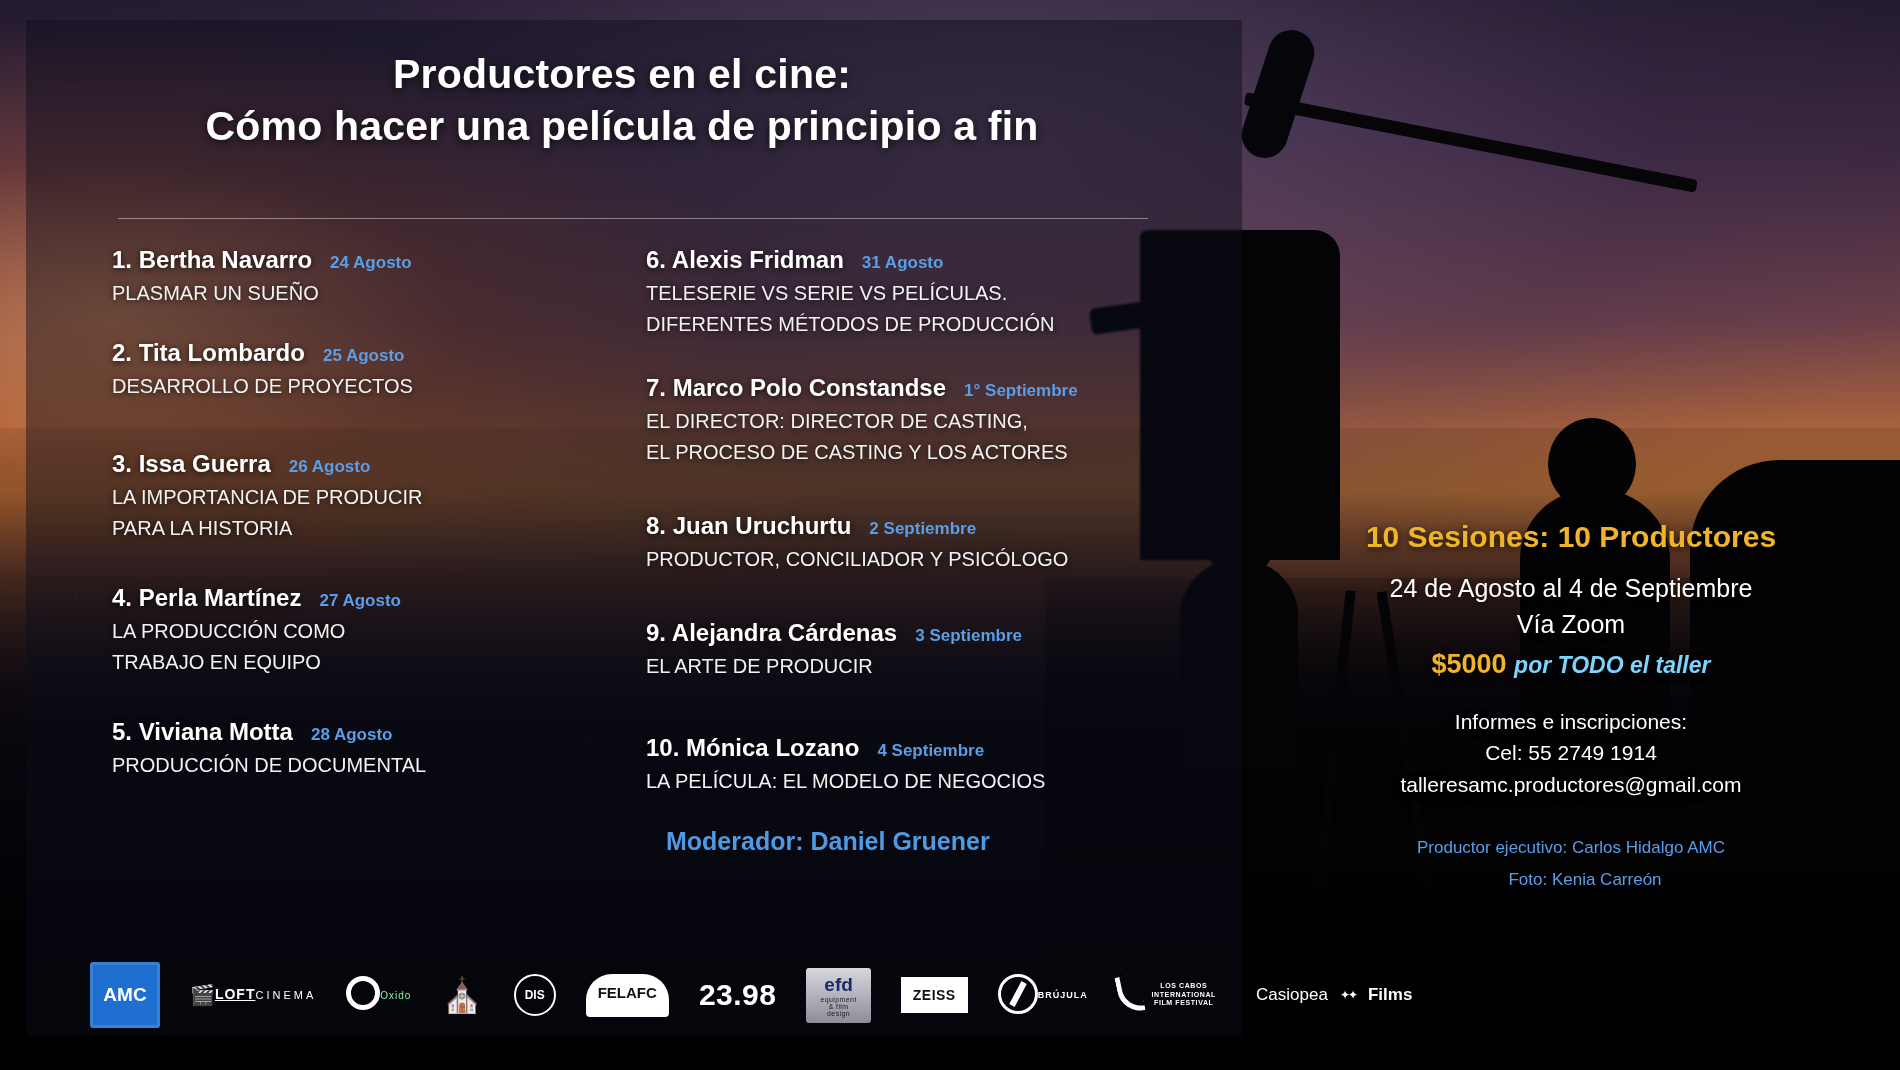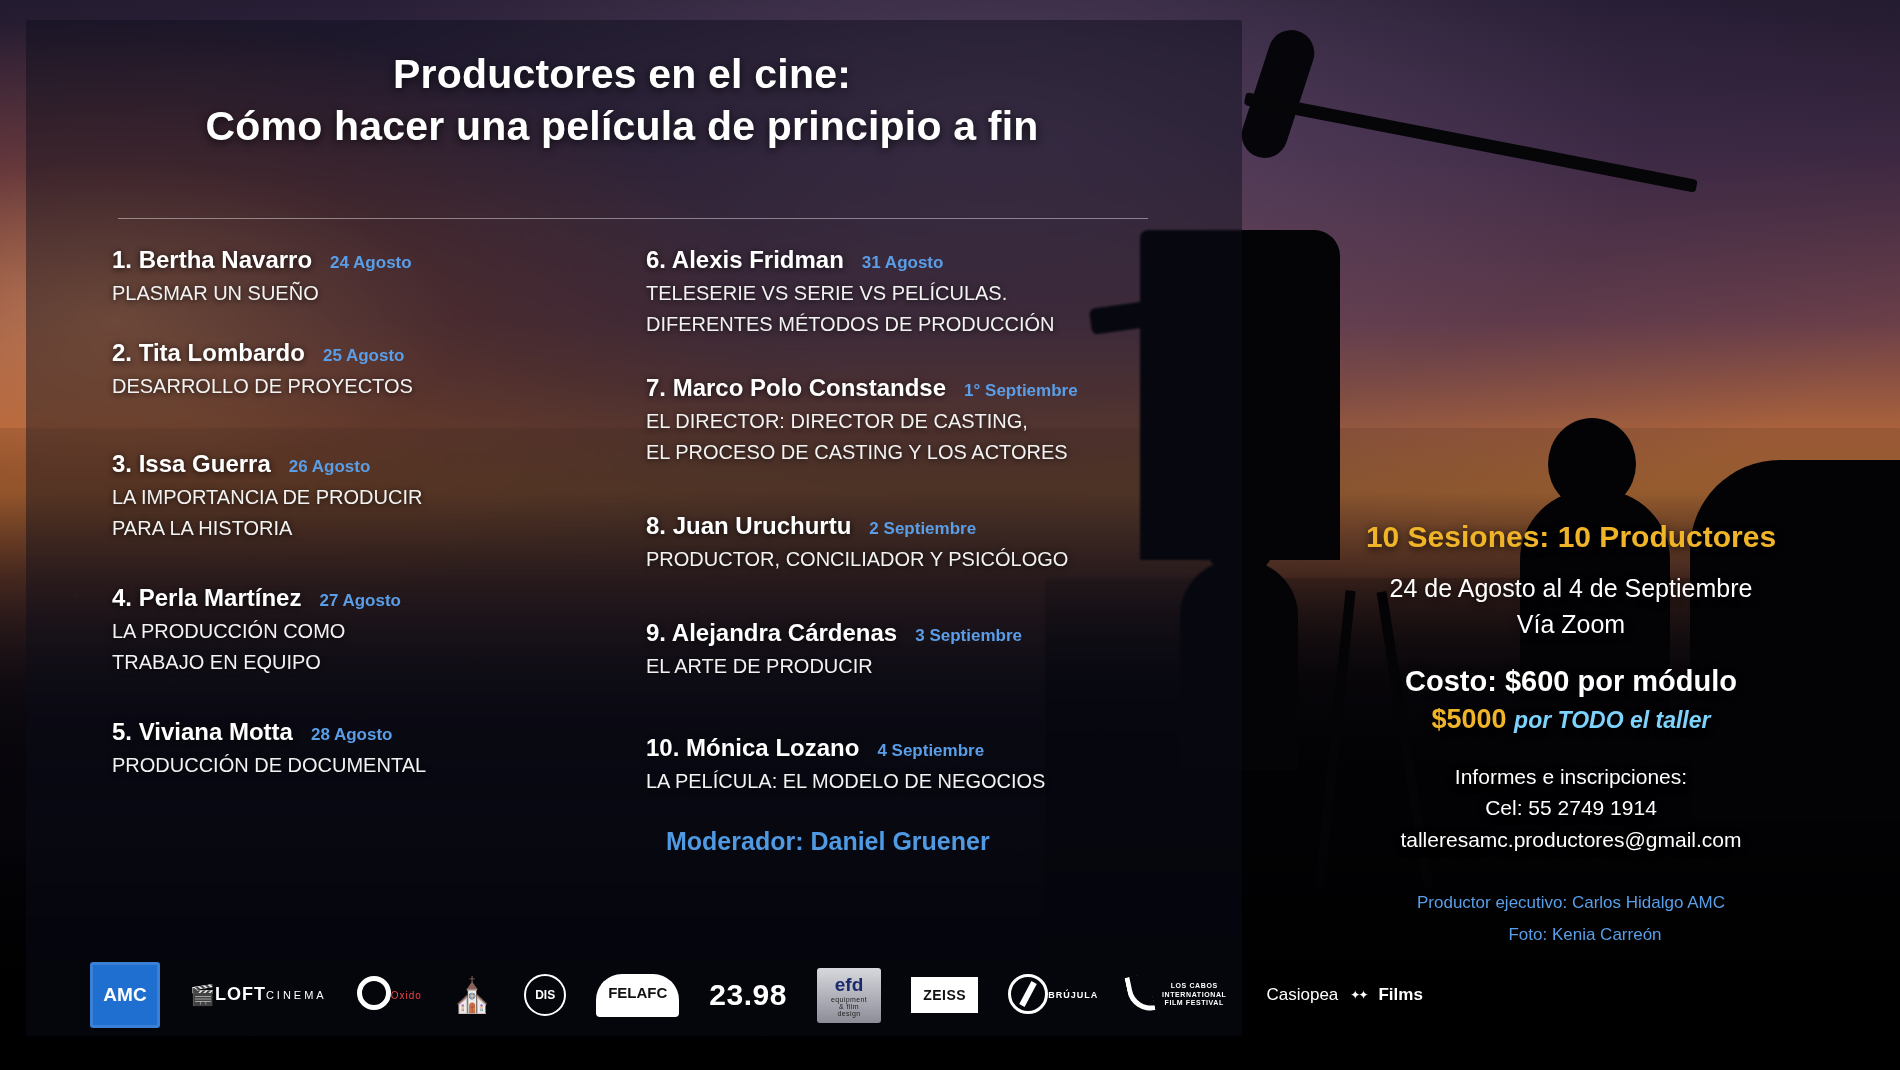--- a/index.html
+++ b/index.html
@@ -294,23 +294,23 @@
     width: 70px; height: 66px;
     background: #1f6fd0;
     color: #fff;
     font-weight: bold;
     font-size: 19px;
     border-radius: 3px;
     display: flex; align-items: center; justify-content: center;
     box-shadow: 0 0 0 3px rgba(255,255,255,0.12) inset;
   }
   .logo-loft { color: #fff; text-align: center; line-height: 1.1; }
-  .logo-loft .lt { font-size: 18px; font-weight: bold; letter-spacing: 1px; }
+  .logo-loft .lt { font-size: 14px; font-weight: bold; letter-spacing: 1px; text-decoration: underline; }
   .logo-loft .ls { font-size: 11px; letter-spacing: 3px; }
-  .logo-oxido { color: #ef4444; text-align: center; }
+  .logo-oxido { color: #86efac; text-align: center; }
   .logo-oxido .ring {
     width: 34px; height: 34px; border-radius: 50%;
     border: 5px solid #fff; margin: 0 auto 4px;
   }
   .logo-oxido .cap { font-size: 10px; letter-spacing: 1px; }
   .logo-circle {
     width: 42px; height: 42px; border-radius: 50%;
     border: 2px solid #fff; color: #fff; font-size: 12px;
     display: flex; align-items: center; justify-content: center;
     font-weight: bold;
@@ -499,21 +499,20 @@
 
       <div class="moderator">Moderador: Daniel Gruener</div>
 
     </div>
   </div>
 
   <div class="rail">
     <div class="rail-headline">10 Sesiones: 10 Productores</div>
     <div class="rail-dates">24 de Agosto al 4 de Septiembre</div>
     <div class="rail-dates">Vía Zoom</div>
-    <div class="rail-cost">Costo: $600 por módulo</div>
     <div class="rail-cost2">
       <span>$5000</span>
       <span class="small">por TODO el taller</span>
     </div>
     <div class="rail-contact">
       <div>Informes e inscripciones:</div>
       <div>Cel: 55 2749 1914</div>
       <div>talleresamc.productores@gmail.com</div>
     </div>
     <div class="rail-credits">

